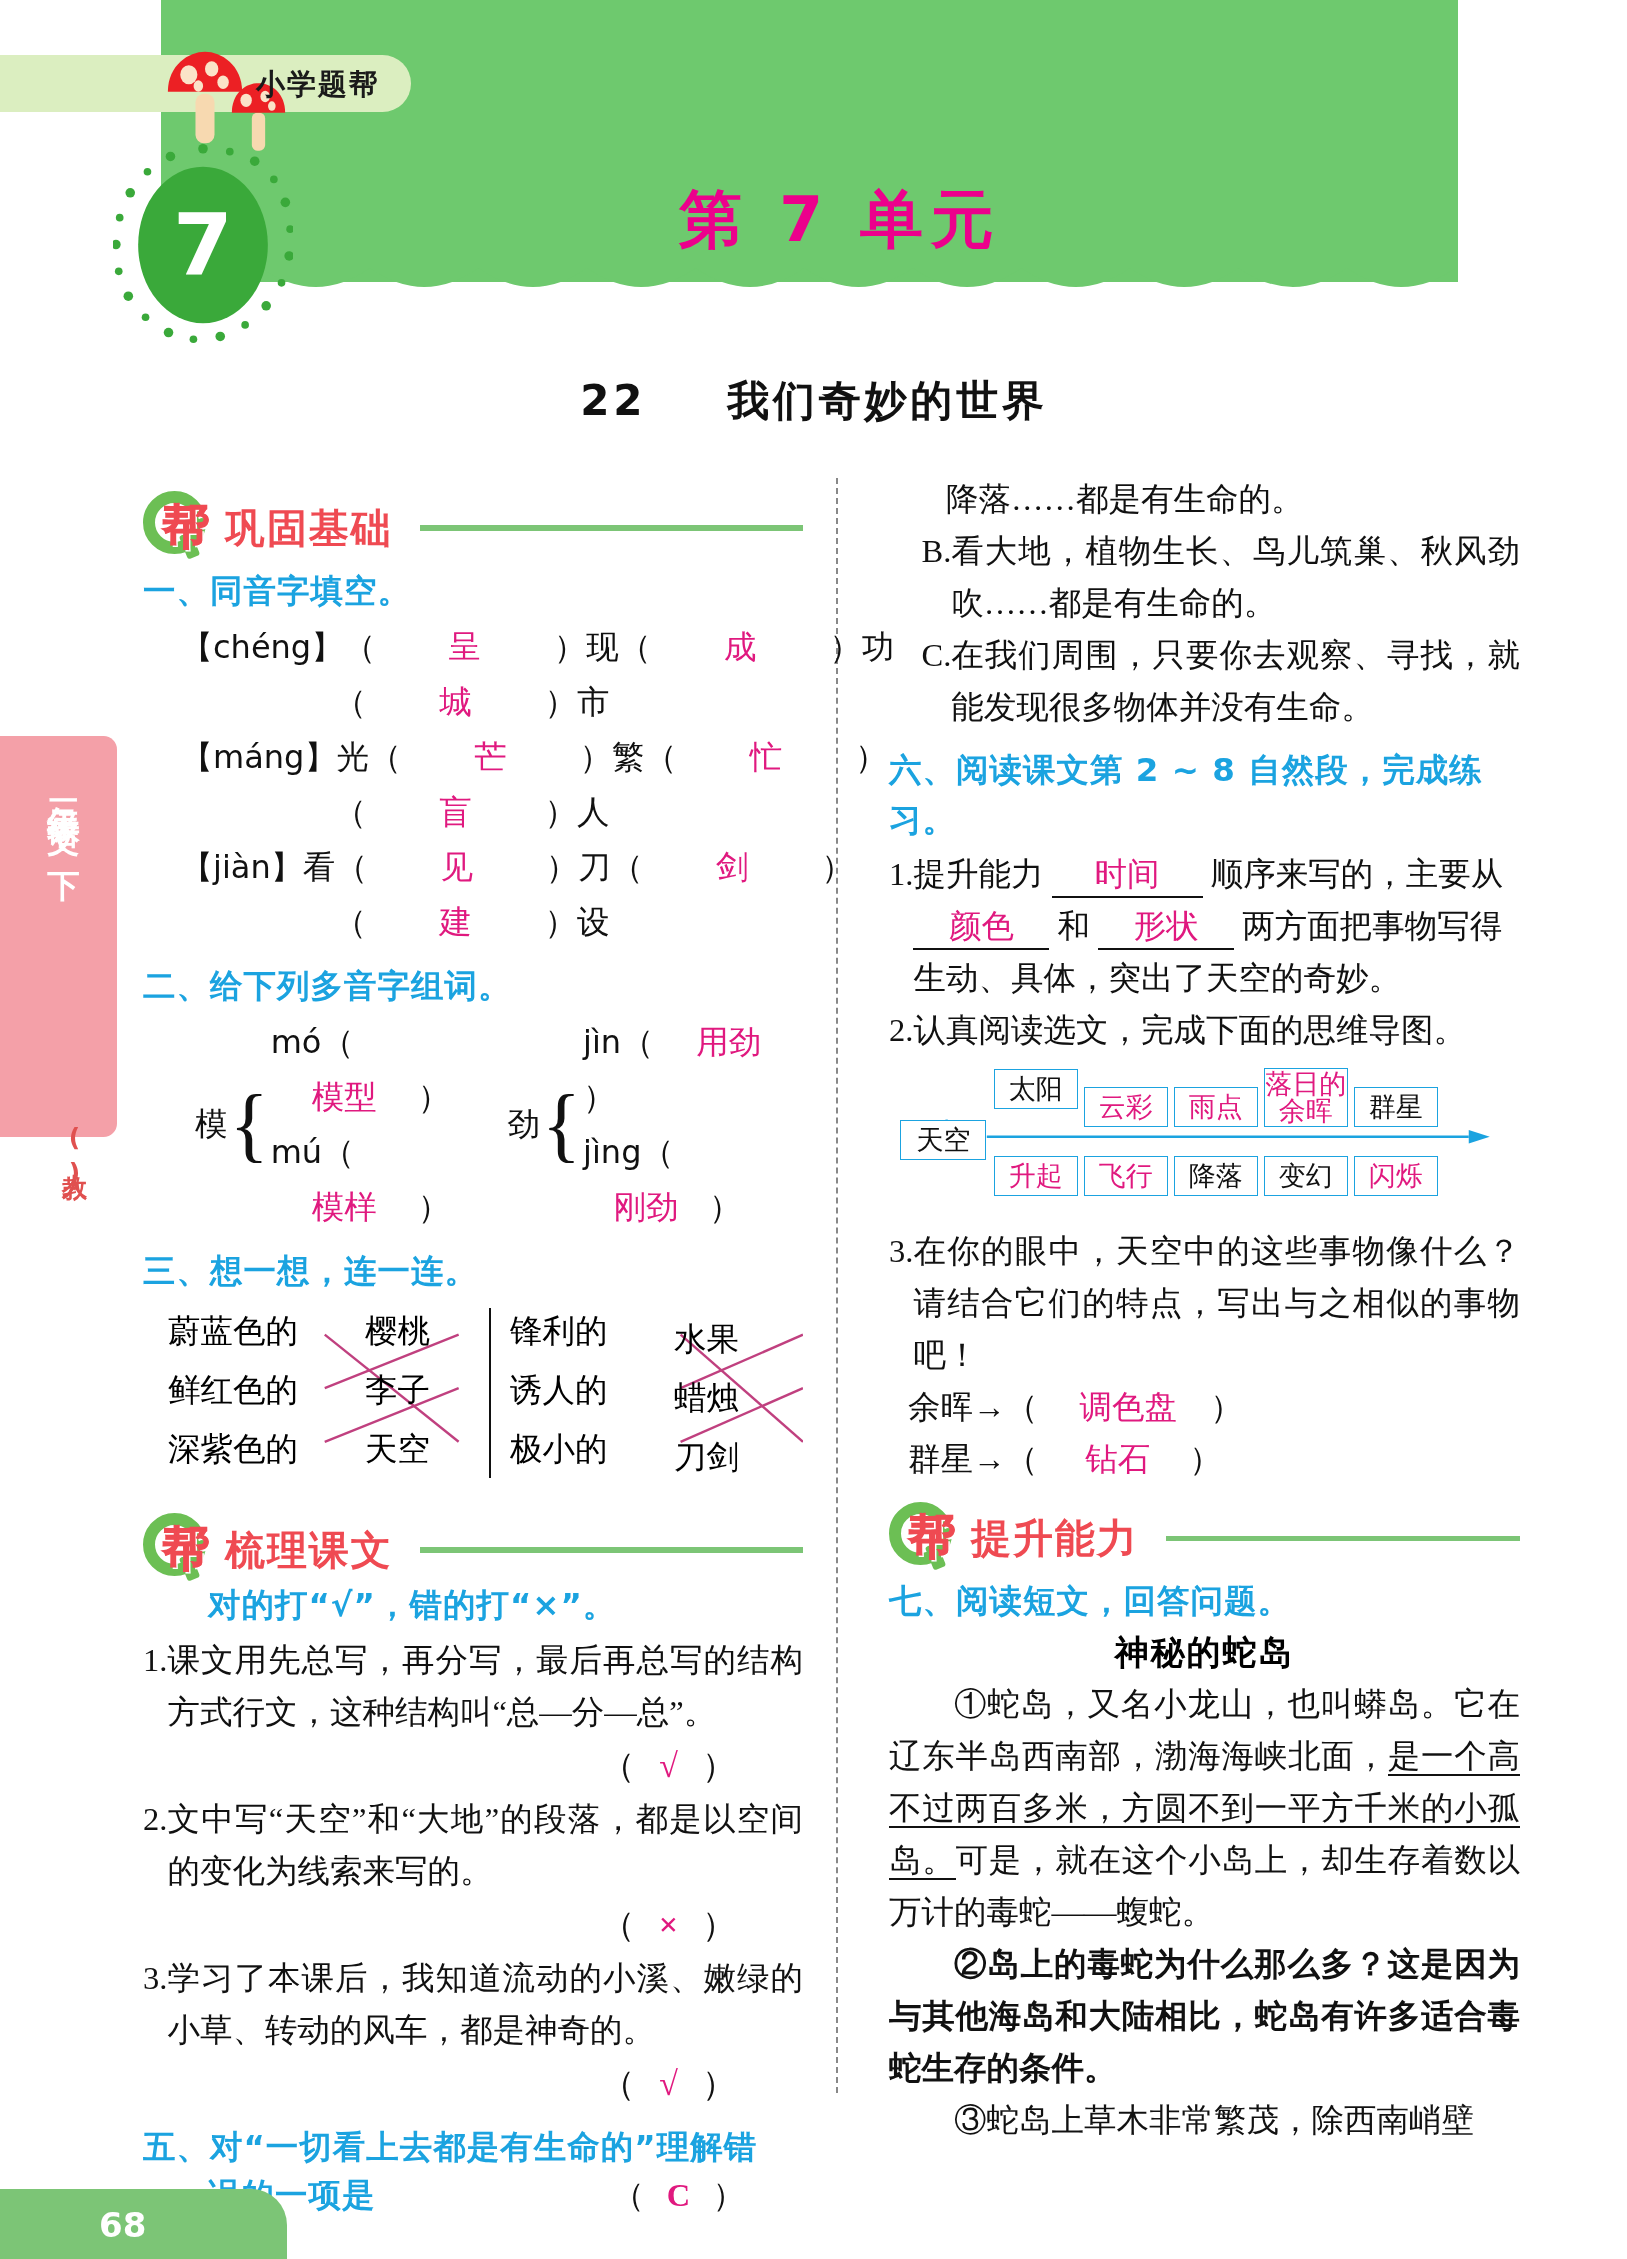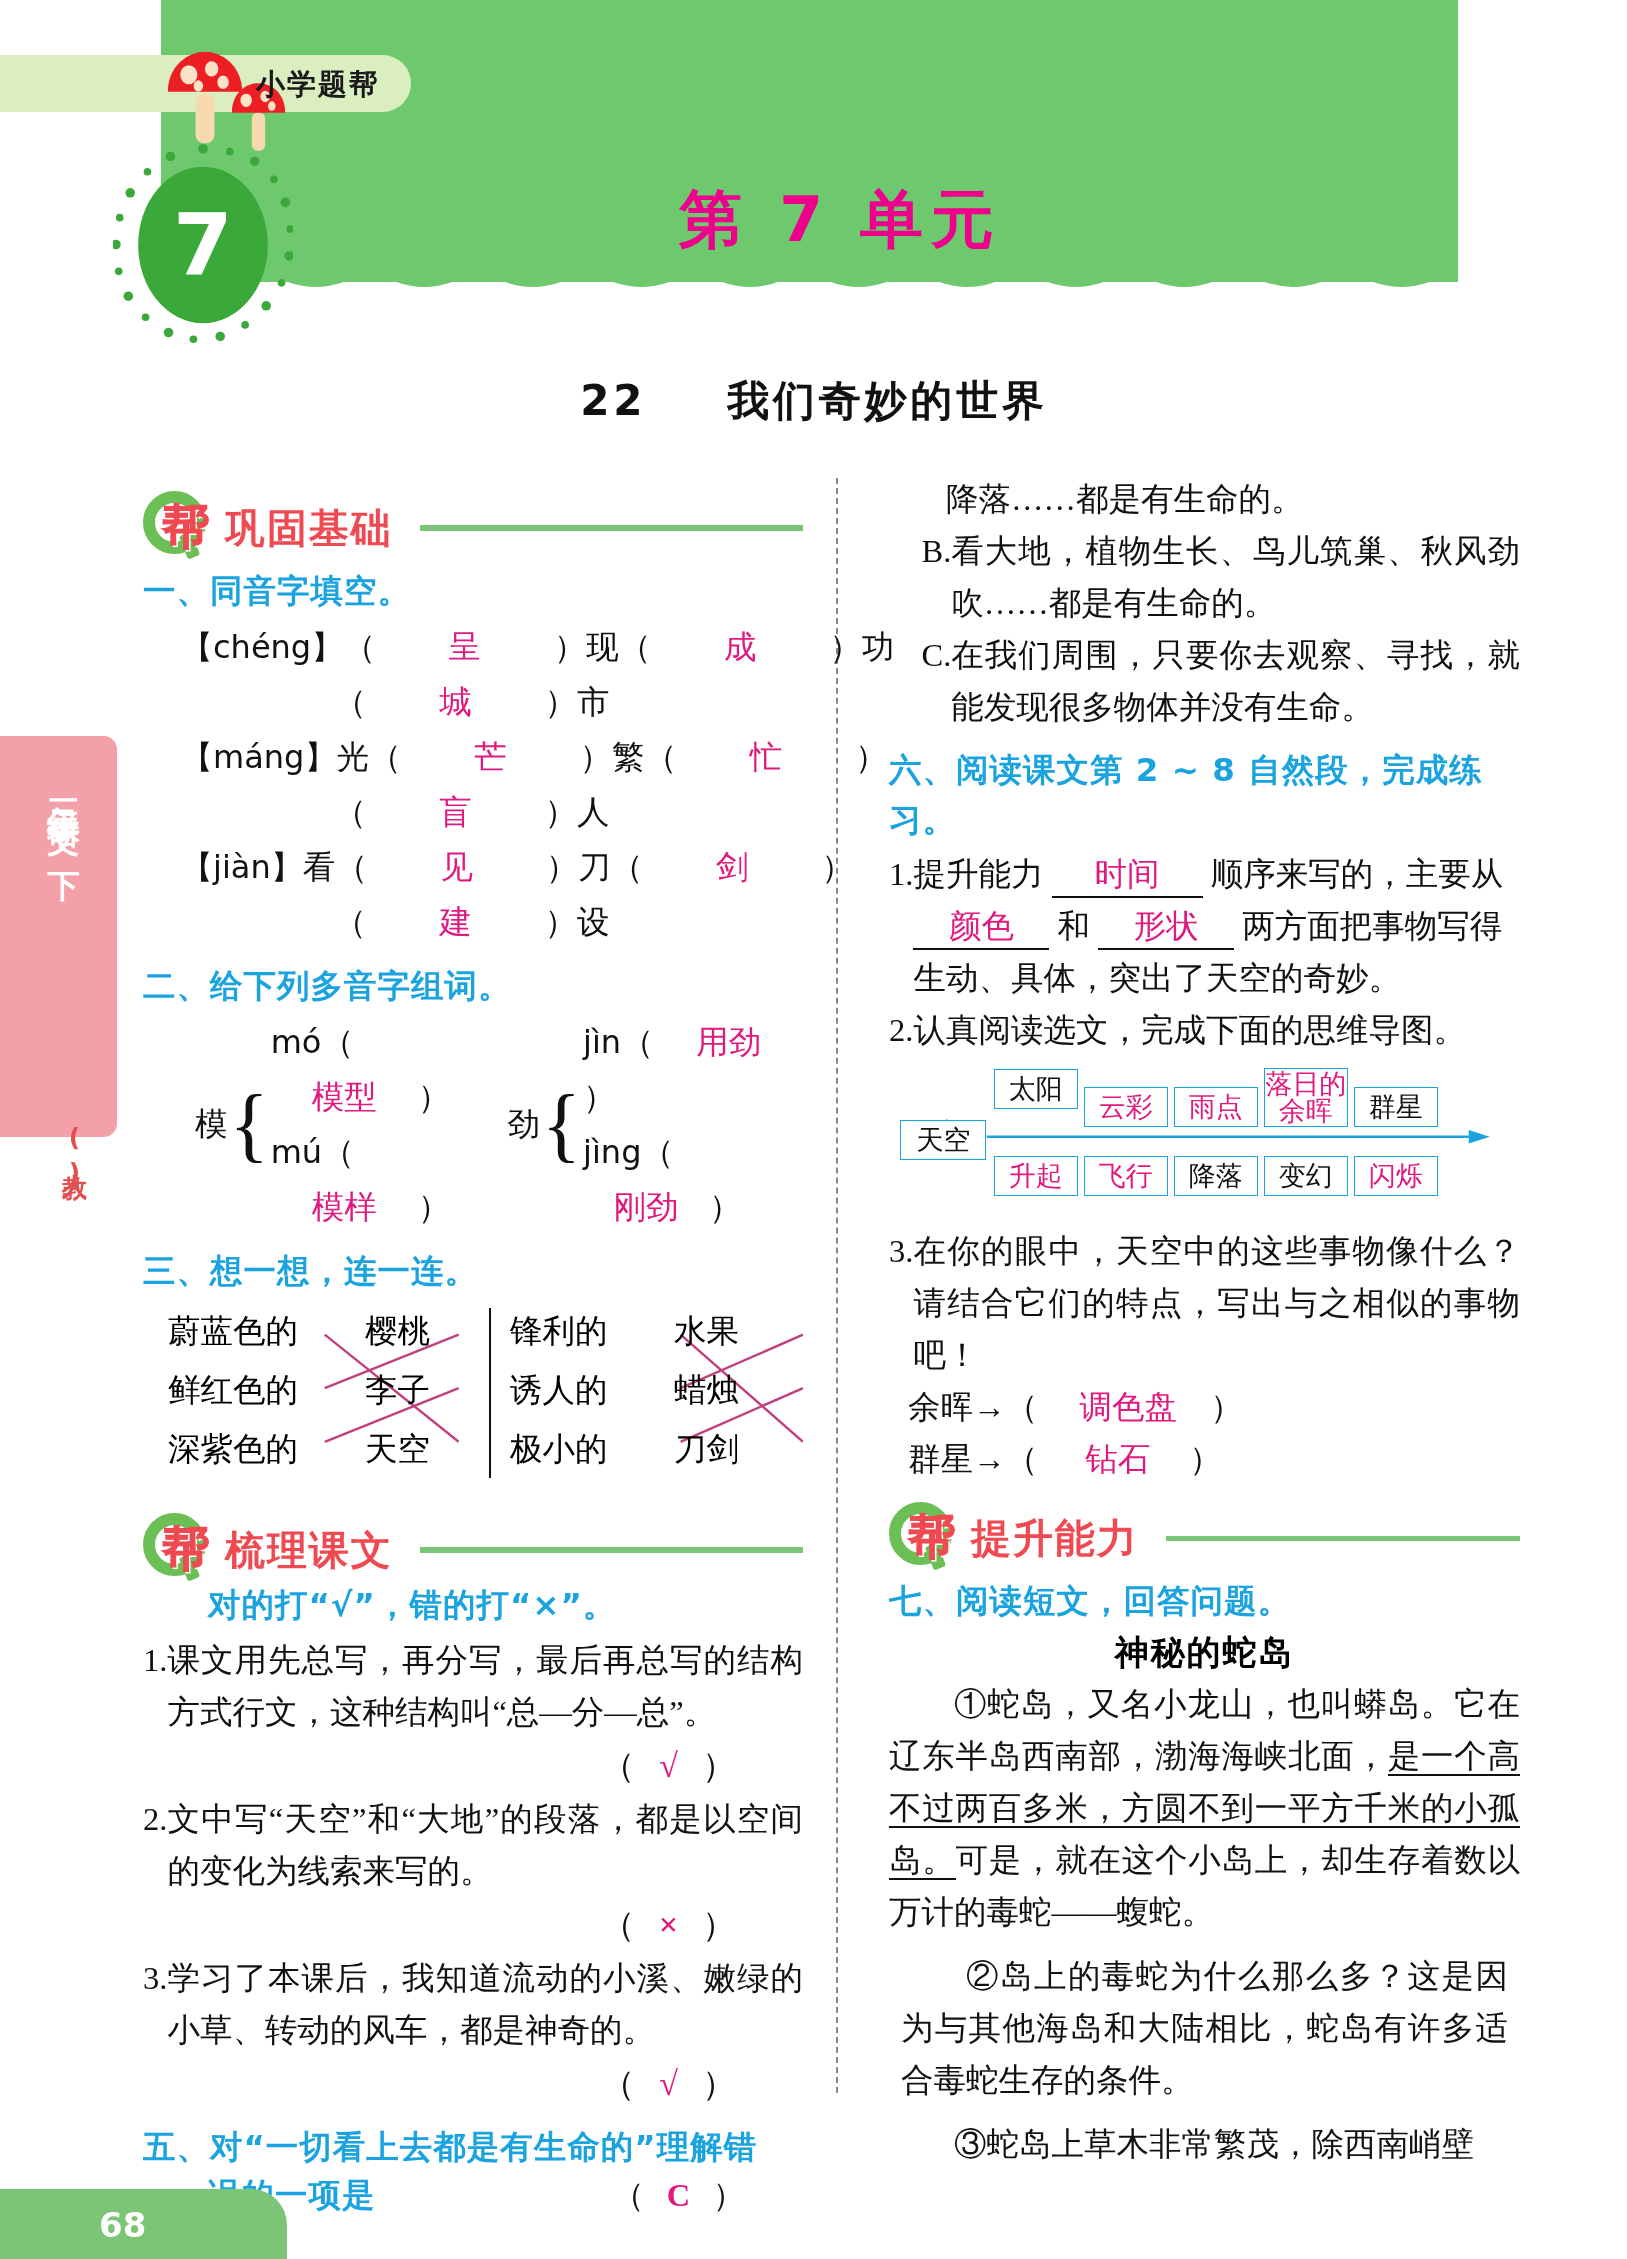--- a/index.html
+++ b/index.html
@@ -337,21 +337,21 @@
       <div>樱桃</div>
       <div>李子</div>
       <div>天空</div>
     </div>
     <div class="mdivider"></div>
     <div class="match-col" style="left:367px;top:0;">
       <div>锋利的</div>
       <div>诱人的</div>
       <div>极小的</div>
     </div>
-    <div class="match-col" style="left:531px;top:0;">
+    <div class="match-col" style="left:531px;top:8px;">
       <div>水果</div>
       <div>蜡烛</div>
       <div>刀剑</div>
     </div>
   </div>
 
   <div class="sec-head" style="margin-top:29px;">
     <div class="q-badge"></div>
     <div class="q-tail"></div>
     <div class="bang">帮</div>
@@ -488,21 +488,21 @@
     <div class="sec-name">提升能力</div>
     <div class="sec-rule"></div>
   </div>
 
   <div class="q-head">七、阅读短文，回答问题。</div>
   <div class="center-title" style="margin:3.8px 0 1.9px 0;">神秘的蛇岛</div>
   <div class="passage">
     <p style="margin:0;text-indent:65px;">
       <span>①</span><span>蛇岛，又名小龙山，也叫蟒岛。它在辽东半岛西南部，渤海海峡北面，</span><span class="u-line">是一个高不过两百多米，方圆不到一平方千米的小孤岛。</span><span>可是，就在这个小岛上，却生存着数以万计的毒蛇——蝮蛇。</span>
     </p>
-    <p style="margin:12px;text-indent:65px;">
+    <p style="margin:0;text-indent:65px;font-weight:bold;">
       <span>②</span><span>岛上的毒蛇为什么那么多？这是因为与其他海岛和大陆相比，蛇岛有许多适合毒蛇生存的条件。</span>
     </p>
     <p style="margin:0;text-indent:65px;">
       <span>③</span><span>蛇岛上草木非常繁茂，除西南峭壁</span>
     </p>
   </div>
 </div>
 
 <div id="footer-bar"></div>
 <div id="page-no">68</div>

